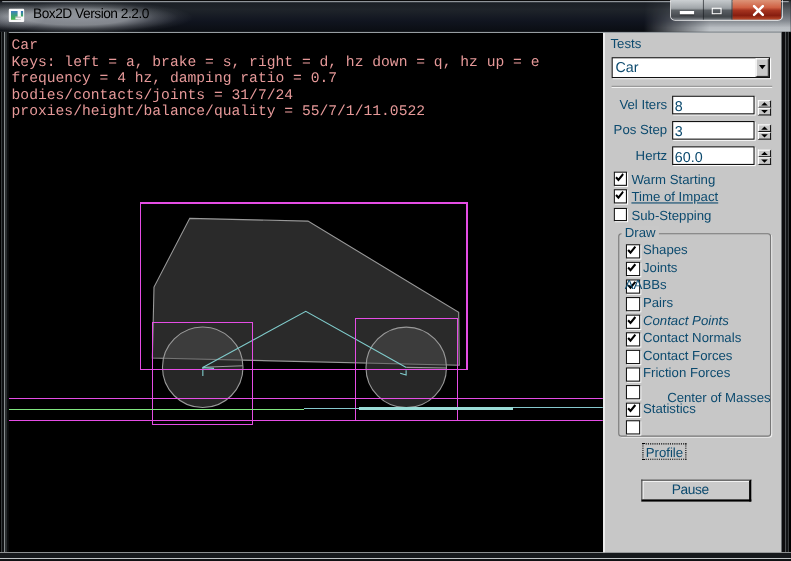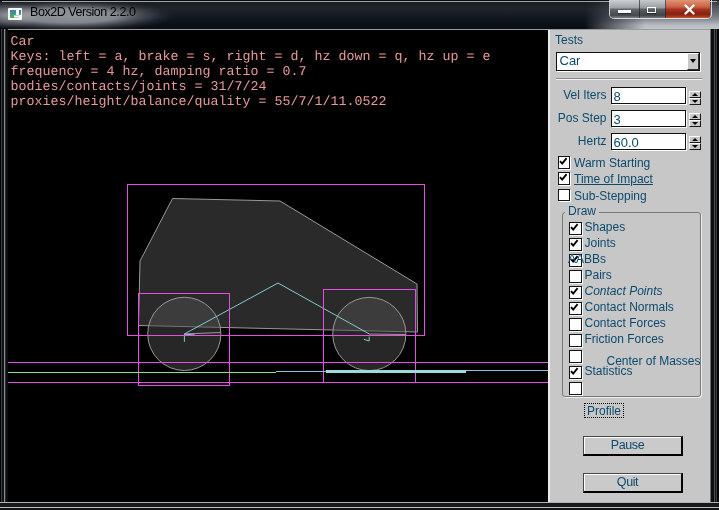--- a/index.html
+++ b/index.html
@@ -242,18 +242,17 @@
     <div class="cb" style="left:19px;top:336px;">
       <svg width="8.5" height="8.5" viewBox="0 0 8.5 8.5" style="position:absolute;left:0;top:0;">
         <path d="M1,4.2 L3.2,6.6 L7.6,1.2" stroke="#000" stroke-width="1.9" fill="none"></path>
       </svg>
     </div>
     <div class="lab" style="left:34.5px;top:334.5px;">Statistics</div>
     <div class="cb" style="left:19px;top:352px;"></div>
     <div class="lab" style="left:34px;top:348.5px;height:13px;border:1px dotted #000;padding:0 2px;line-height:14px;margin-top:24px;">Profile</div>
 
     <div class="btn" style="top:374px;margin-top:32px;">Pause</div>
-    <div class="btn" style="top:443px;">Quit</div>
   </div>
 
   <div id="fleft"></div>
   <div id="fright"></div>
   <div id="fbottom"></div>
 
 </body></html>

